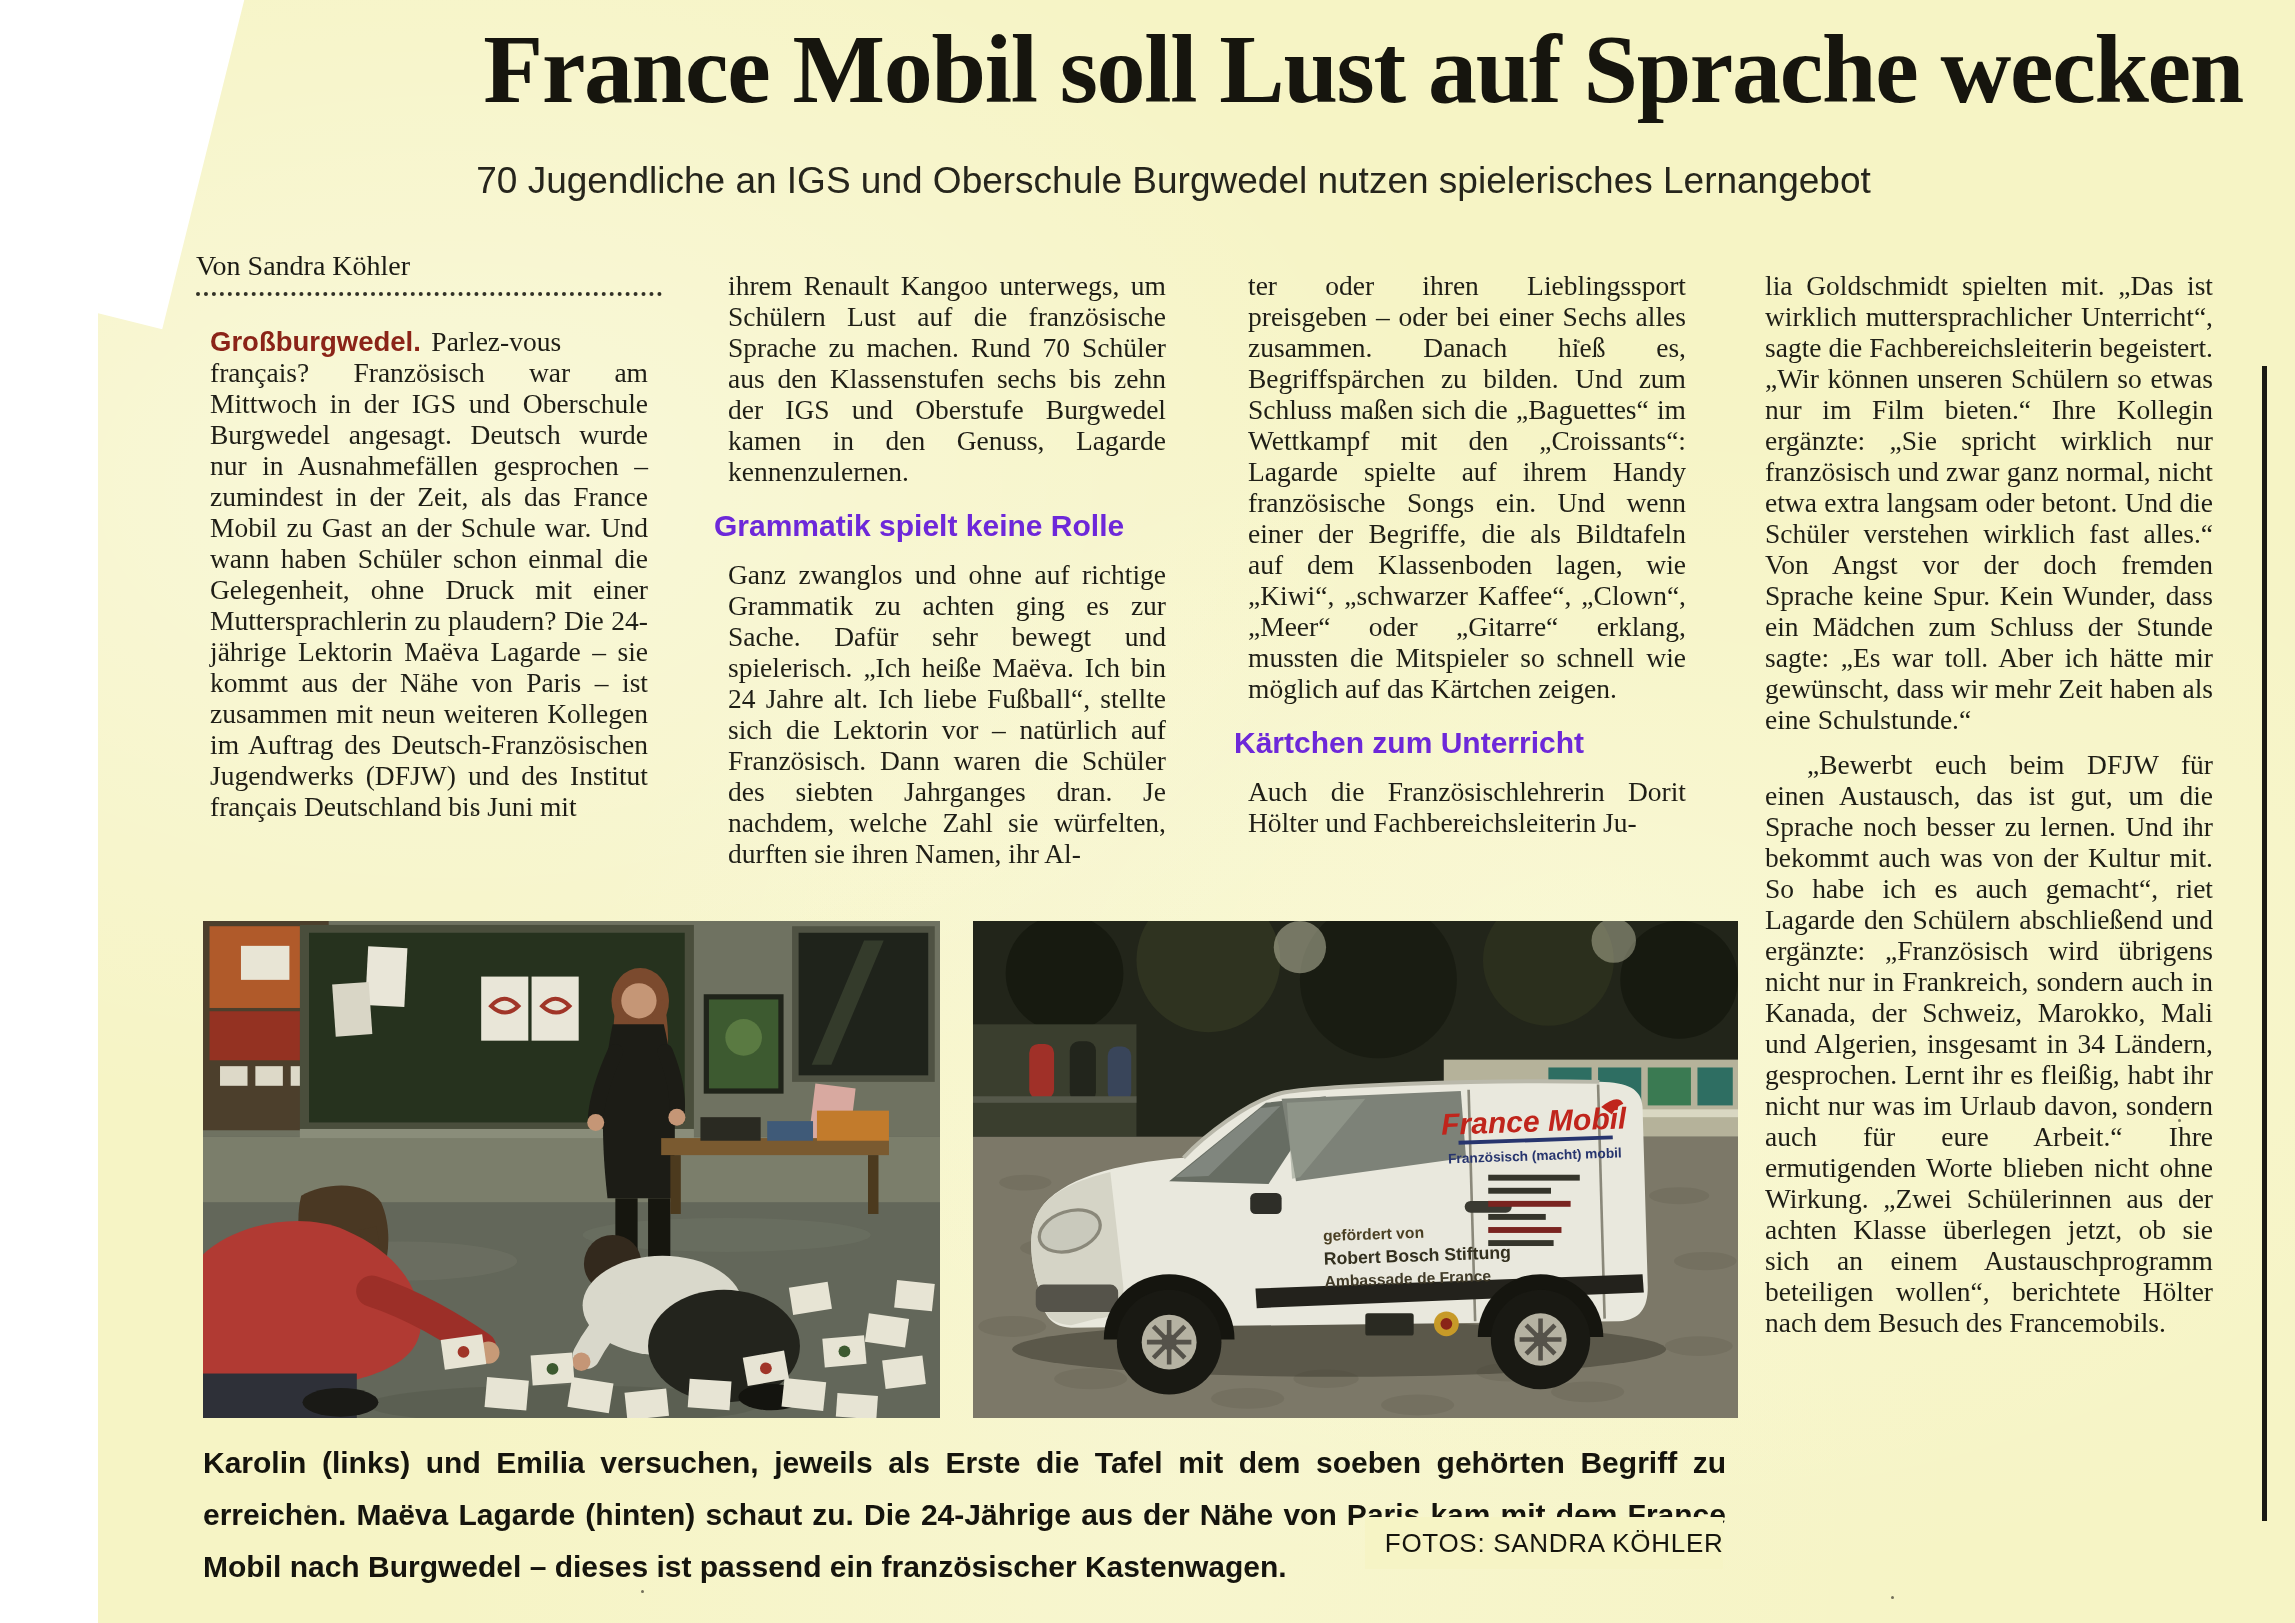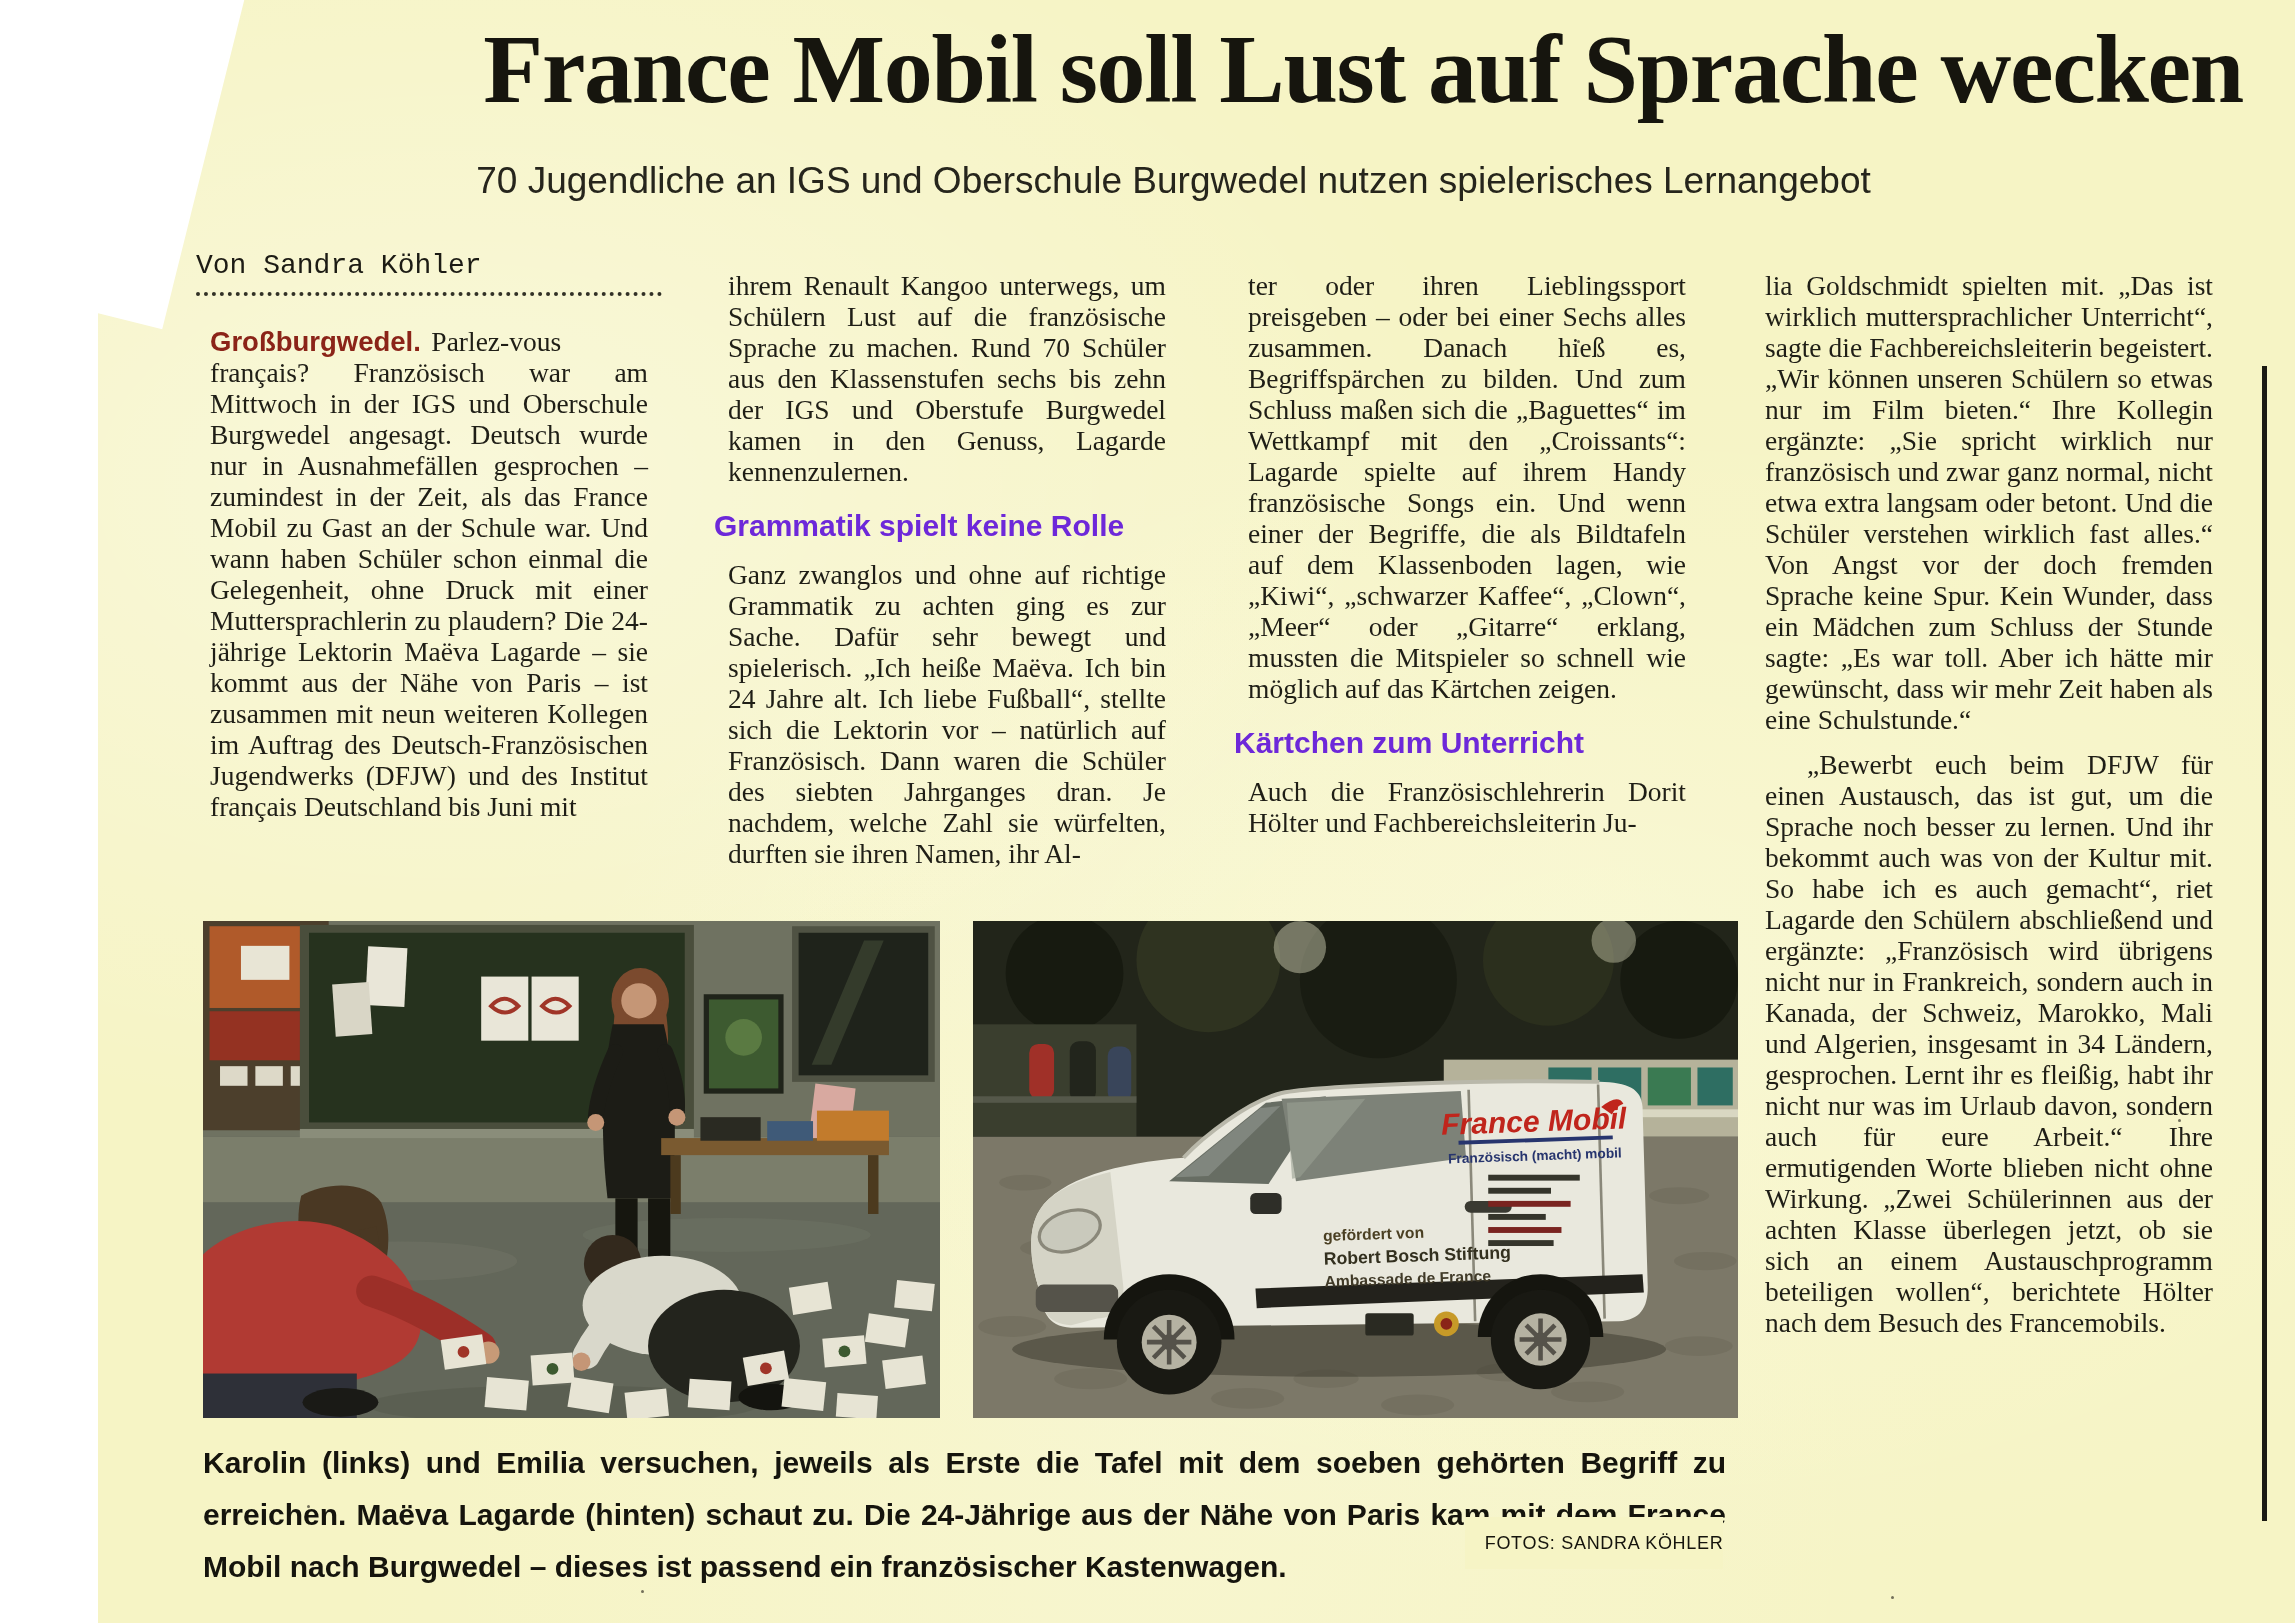--- a/index.html
+++ b/index.html
@@ -15,35 +15,35 @@
      font-family:"Liberation Serif",serif;font-weight:bold;font-size:98px;line-height:1.05;
      color:#16150e;letter-spacing:-1.3px;}
   .subheadline{position:absolute;left:196px;right:144px;top:160px;text-align:center;
      font-family:Liberation Sans, sans-serif;font-size:37px;color:#26251c;letter-spacing:0px;}
   .col{position:absolute;font-size:27.5px;line-height:31px;color:#1f1e16;text-align:justify;}
   .col p{margin:14px;}
   #col1{left:196px;top:250px;width:466px;}
   #col2{left:714px;top:256px;width:466px;}
   #col3{left:1234px;top:256px;width:466px;}
   #col4{left:1751px;top:256px;width:476px;}
-  .byline{font-family:Liberation Mono, monospace;font-size:28px;color:#1c1b14;margin-bottom:10.5px;}
+  .byline{font-family:Liberation Serif, serif;font-size:28px;color:#1c1b14;margin-bottom:10.5px;}
   .dotrule{border-top:4.6px dotted #323126;height:0;margin:5.2px 0 30px 0;}
   .lead{font-family:"Liberation Sans",sans-serif;font-weight:bold;color:#8b2418;padding-right:10.5px;}
   .subhead{font-family:"Liberation Sans",sans-serif;font-weight:bold;font-size:30px;line-height:34px;
      color:#6d28d9;margin:22px 0 15.7px 0;text-align:left;}
   .indent{text-indent:42px;}
   .photo{position:absolute;top:921px;height:497px;overflow:hidden;background:#5c5f52;}
   #photo-classroom{left:203px;width:737px;}
   #photo-van{left:973px;width:765px;}
   .photo svg{display:block;width:100%;height:100%;}
   .caption{position:absolute;left:203px;top:1437px;width:1523px;
      font-family:"Liberation Sans",sans-serif;font-weight:bold;font-size:30px;line-height:52px;
      color:#15140d;text-align:justify;}
   .credit{position:absolute;right:2.6px;top:80px;font-family:"Liberation Sans",sans-serif;
-     font-weight:400;font-size:18px;letter-spacing:0.7px;color:#15140d;background:#f6f4c5;padding-left:19.6px;}
+     font-weight:400;font-size:26px;letter-spacing:0.7px;color:#15140d;background:#f6f4c5;padding-left:19.6px;}
   .vrule{position:absolute;left:2262px;top:366px;width:5.2px;height:1155px;background:#1b1a13;}
   .speck{position:absolute;width:3.3px;height:3.3px;border-radius:50%;background:#3a382c;opacity:.7;}
 </style>
 </head>
 <body>
 
 <div class="page">
   <div class="paper-mottle"></div>
   <div class="scan-margin-left"></div>
   <div class="scan-corner"></div>

